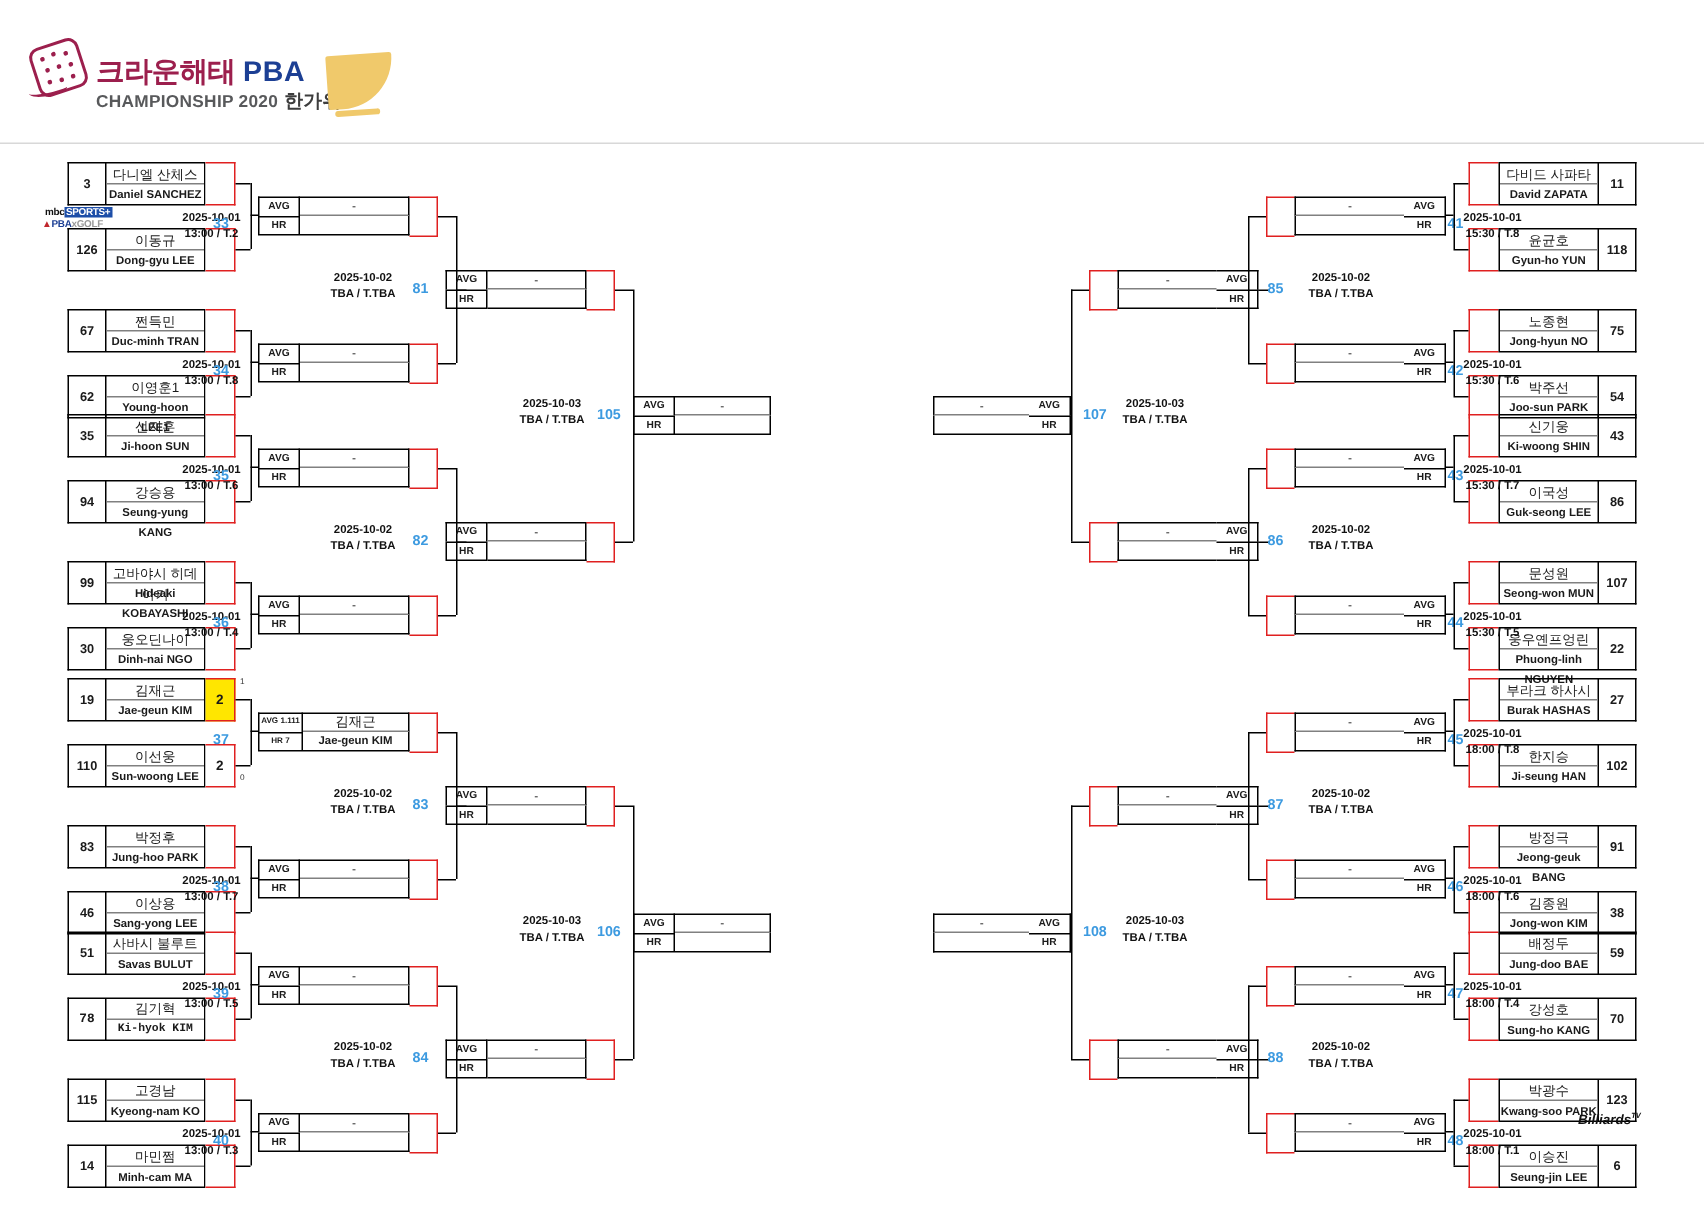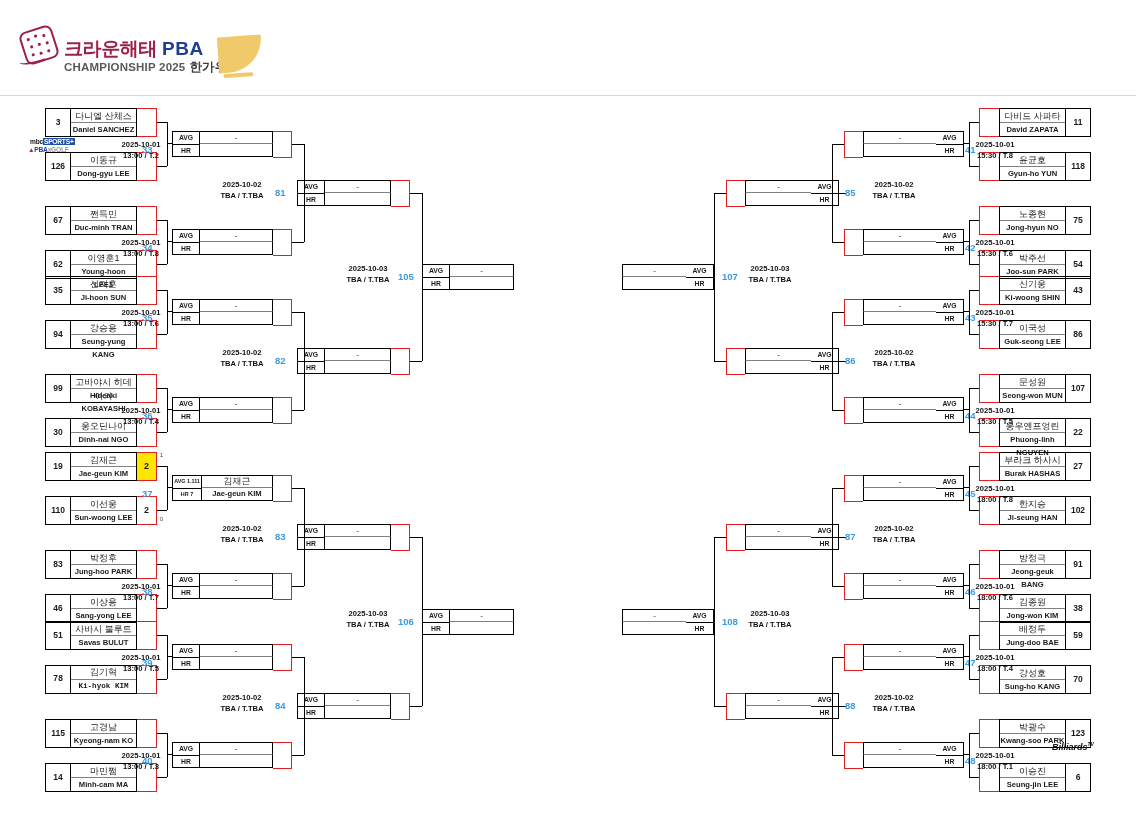--- a/index.html
+++ b/index.html
@@ -177,21 +177,21 @@
       <i style="left:5px;top:21px"></i>
         <i style="left:13px;top:22px"></i>
         <i style="left:21px;top:22px"></i>
     </div>
     <div class="logo-tail"></div>
     <div class="logo-txt">
       <div class="logo-l1">
         <span class="k">크라운해태</span><span class="p">PBA</span>
       </div>
       <div class="logo-l2">
-        <span>CHAMPIONSHIP 2025</span><span class="han">한가위</span>
+        <span>CHAMPIONSHIP 2020</span><span class="han">한가위</span>
       </div>
     </div>
     <div class="logo-fan"></div>
   </div>
 
 
   <div class="inforow">
   </div>
   <div class="hr-line"></div>
 </div>

